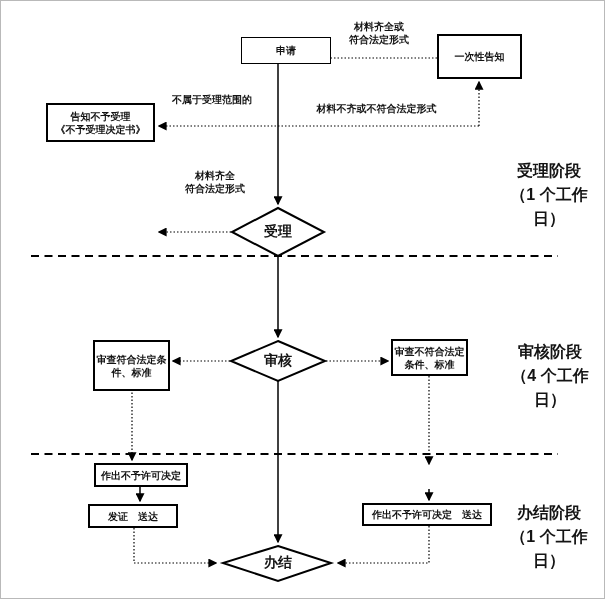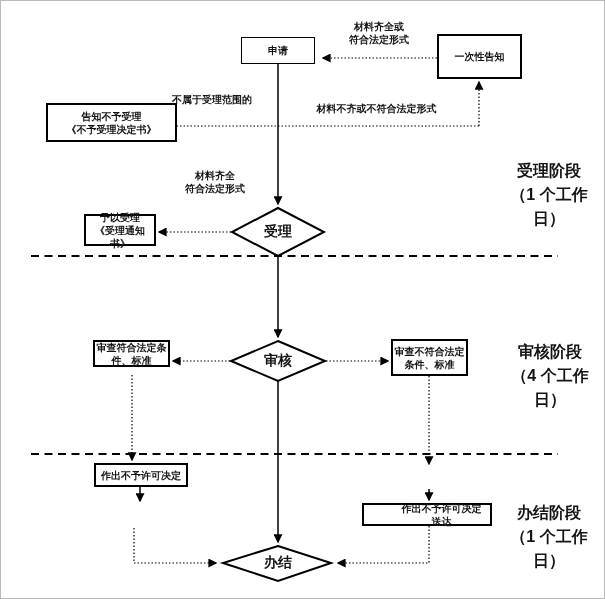--- a/index.html
+++ b/index.html
@@ -65,41 +65,40 @@
     <path d="M478 125 V81" stroke="#000" stroke-width="1.2" stroke-dasharray="1.5 2" fill="none" marker-end="url(#arr)"></path>
     <path d="M230 231 H158" stroke="#000" stroke-width="1.2" stroke-dasharray="1.5 2" fill="none" marker-end="url(#arr)"></path>
     <path d="M229 360 H172" stroke="#000" stroke-width="1.2" stroke-dasharray="1.5 2" fill="none" marker-end="url(#arr)"></path>
     <path d="M325 360 H387" stroke="#000" stroke-width="1.2" stroke-dasharray="1.5 2" fill="none" marker-end="url(#arr)"></path>
     <path d="M131 374 V459" stroke="#000" stroke-width="1.2" stroke-dasharray="1.5 2" fill="none" marker-end="url(#arr)"></path>
     <path d="M428 375 V463" stroke="#000" stroke-width="1.2" stroke-dasharray="1.5 2" fill="none" marker-end="url(#arr)"></path>
     <path d="M133 527 V562 H215" stroke="#000" stroke-width="1.2" stroke-dasharray="1.5 2" fill="none" marker-end="url(#arr)"></path>
     <path d="M428 525 V562 H337" stroke="#000" stroke-width="1.2" stroke-dasharray="1.5 2" fill="none" marker-end="url(#arr)"></path>
   </svg>
 
-  <div class="node thin" style="left:240px;top:36px;width:74px;height:27px;">申请</div>
+  <div class="node thin" style="left:240px;top:36px;width:90px;height:27px;">申请</div>
 
   <div class="node" style="left:436px;top:33px;width:85px;height:45px;">一次性告知</div>
 
-  <div class="node" style="left:45px;top:102px;width:131px;height:39px;">告知不予受理
+  <div class="node" style="left:45px;top:102px;width:109px;height:39px;">告知不予受理
 《不予受理决定书》</div>
 
-  <div class="node" style="left:83px;top:213px;width:72px;height:32px;">予以受理
-《受理通知书》</div>
 
-  <div class="node" style="left:92px;top:339px;width:77px;height:27px;">审查符合法定条
+  <div class="node" style="left:92px;top:339px;width:77px;height:51px;">审查符合法定条
 件、标准</div>
 
   <div class="node" style="left:390px;top:338px;width:77px;height:37px;">审查不符合法定
 条件、标准</div>
 
   <div class="node" style="left:93px;top:462px;width:94px;height:24px;">作出不予许可决定</div>
 
+  <div class="node" style="left:87px;top:503px;width:90px;height:24px;">发证　送达</div>
 
 
-  <div class="node" style="left:361px;top:502px;width:130px;height:23px;padding-left:29px;">作出不予许可决定　送达</div>
+  <div class="node" style="left:361px;top:502px;width:130px;height:23px;">作出不予许可决定　送达</div>
 
   <div class="dlabel" style="left:247px;top:222px;width:60px;height:18px;">受理</div>
   <div class="dlabel" style="left:247px;top:351px;width:60px;height:18px;">审核</div>
   <div class="dlabel" style="left:247px;top:553px;width:60px;height:18px;">办结</div>
 
   <div class="flabel" style="left:330px;top:19px;width:96px;">材料齐全或
 符合法定形式</div>
 
   <div class="flabel" style="left:163px;top:92px;width:96px;">不属于受理范围的</div>
 

